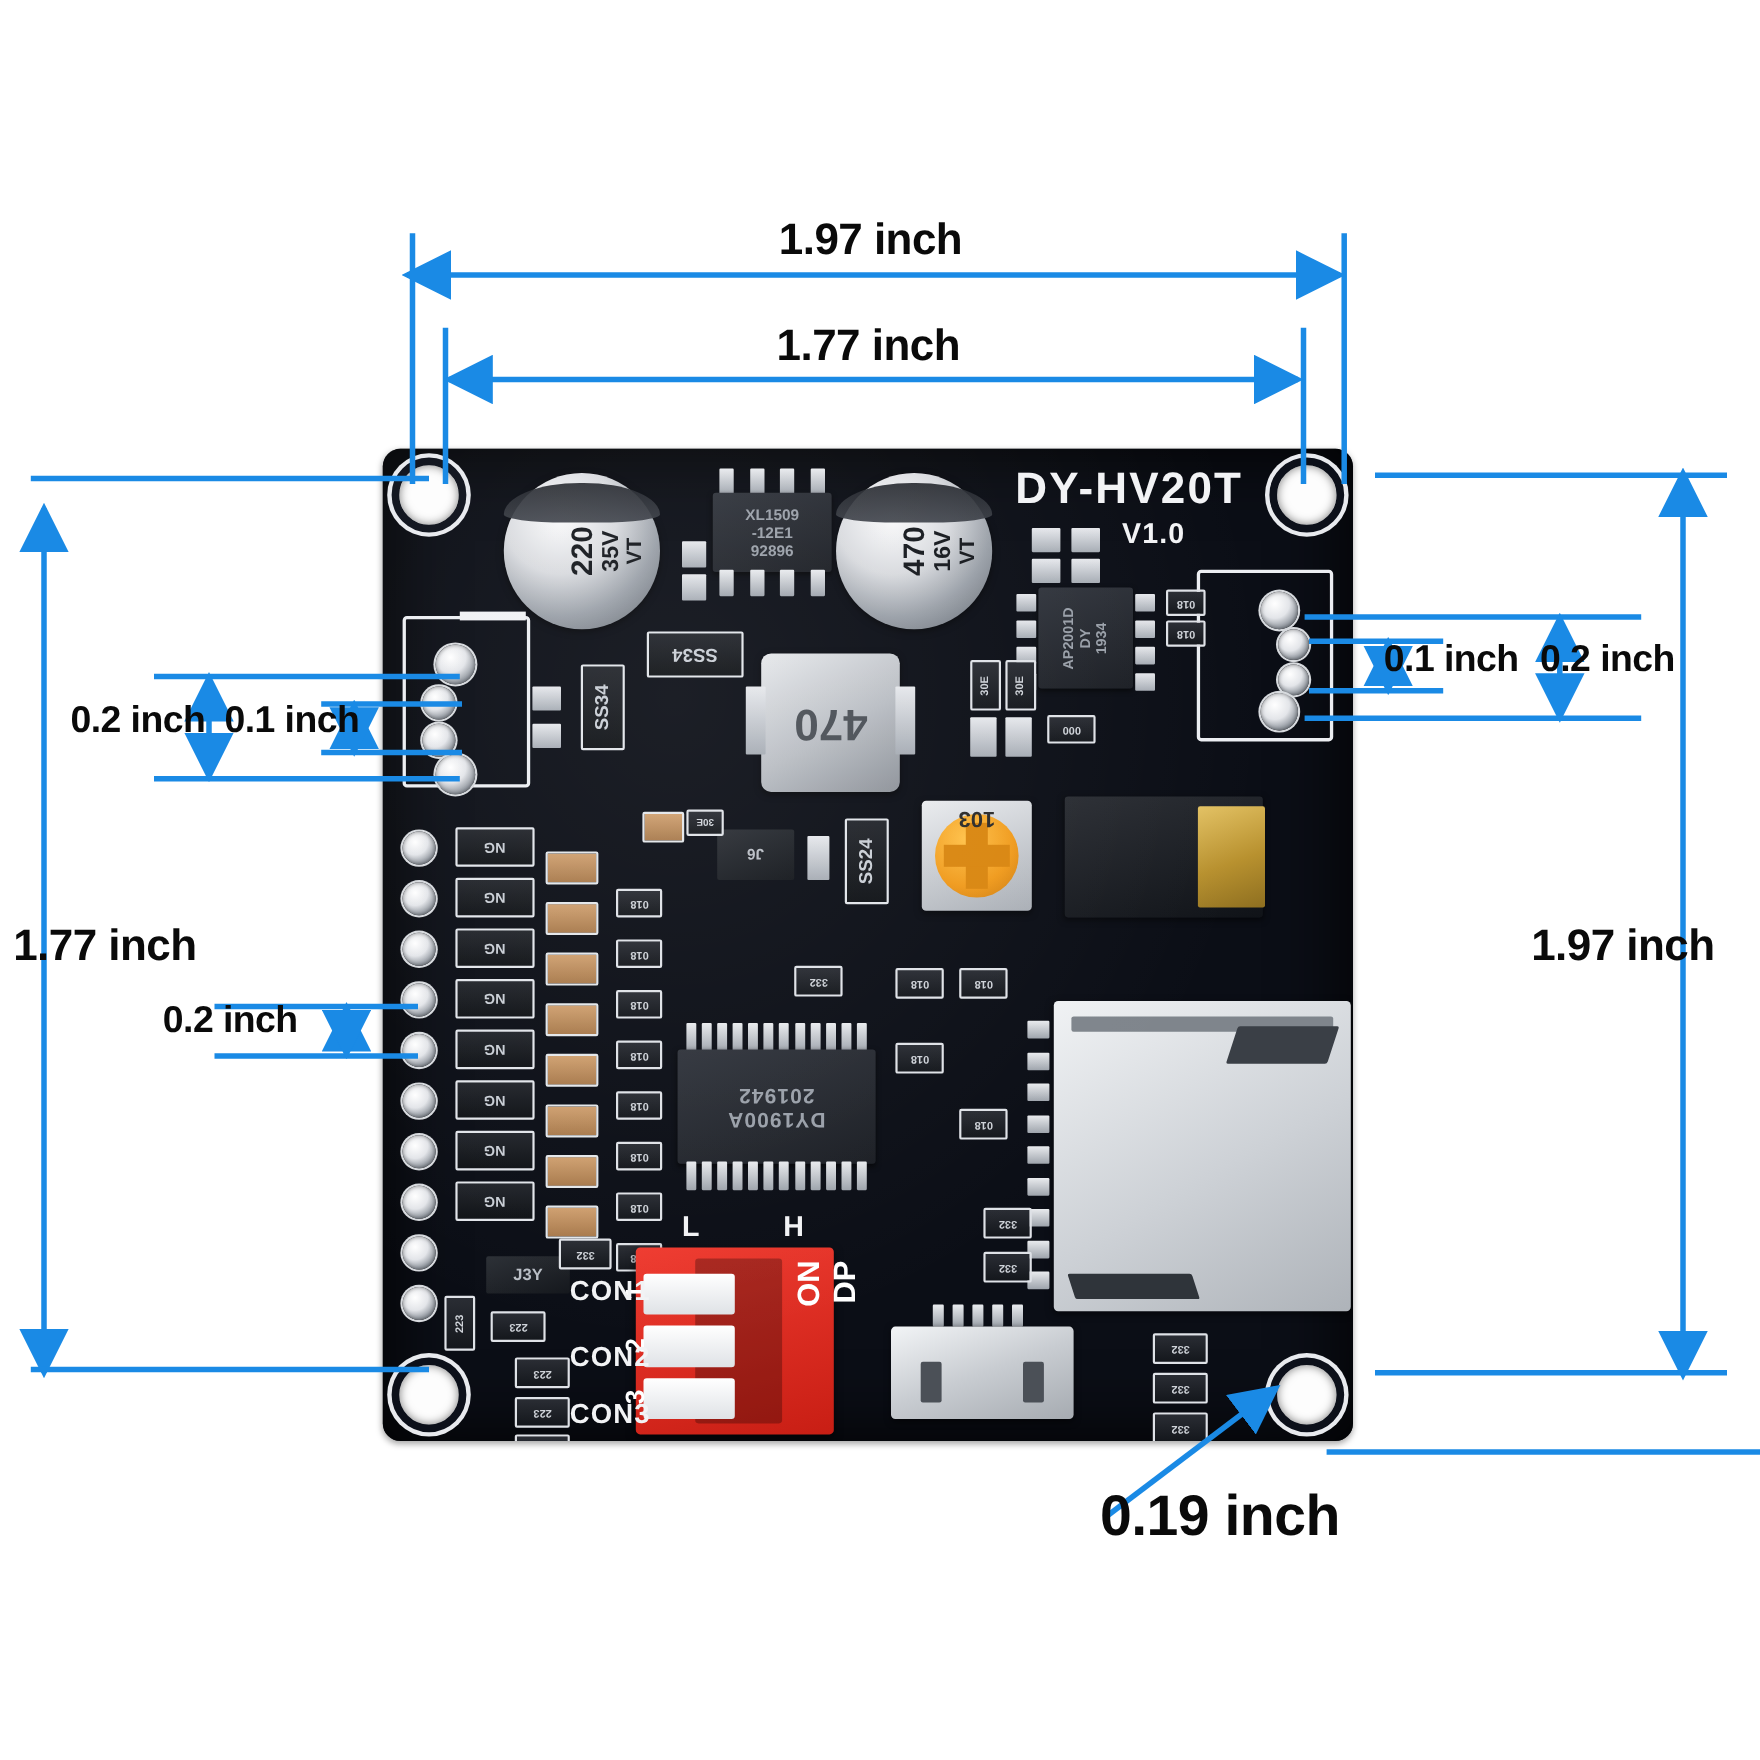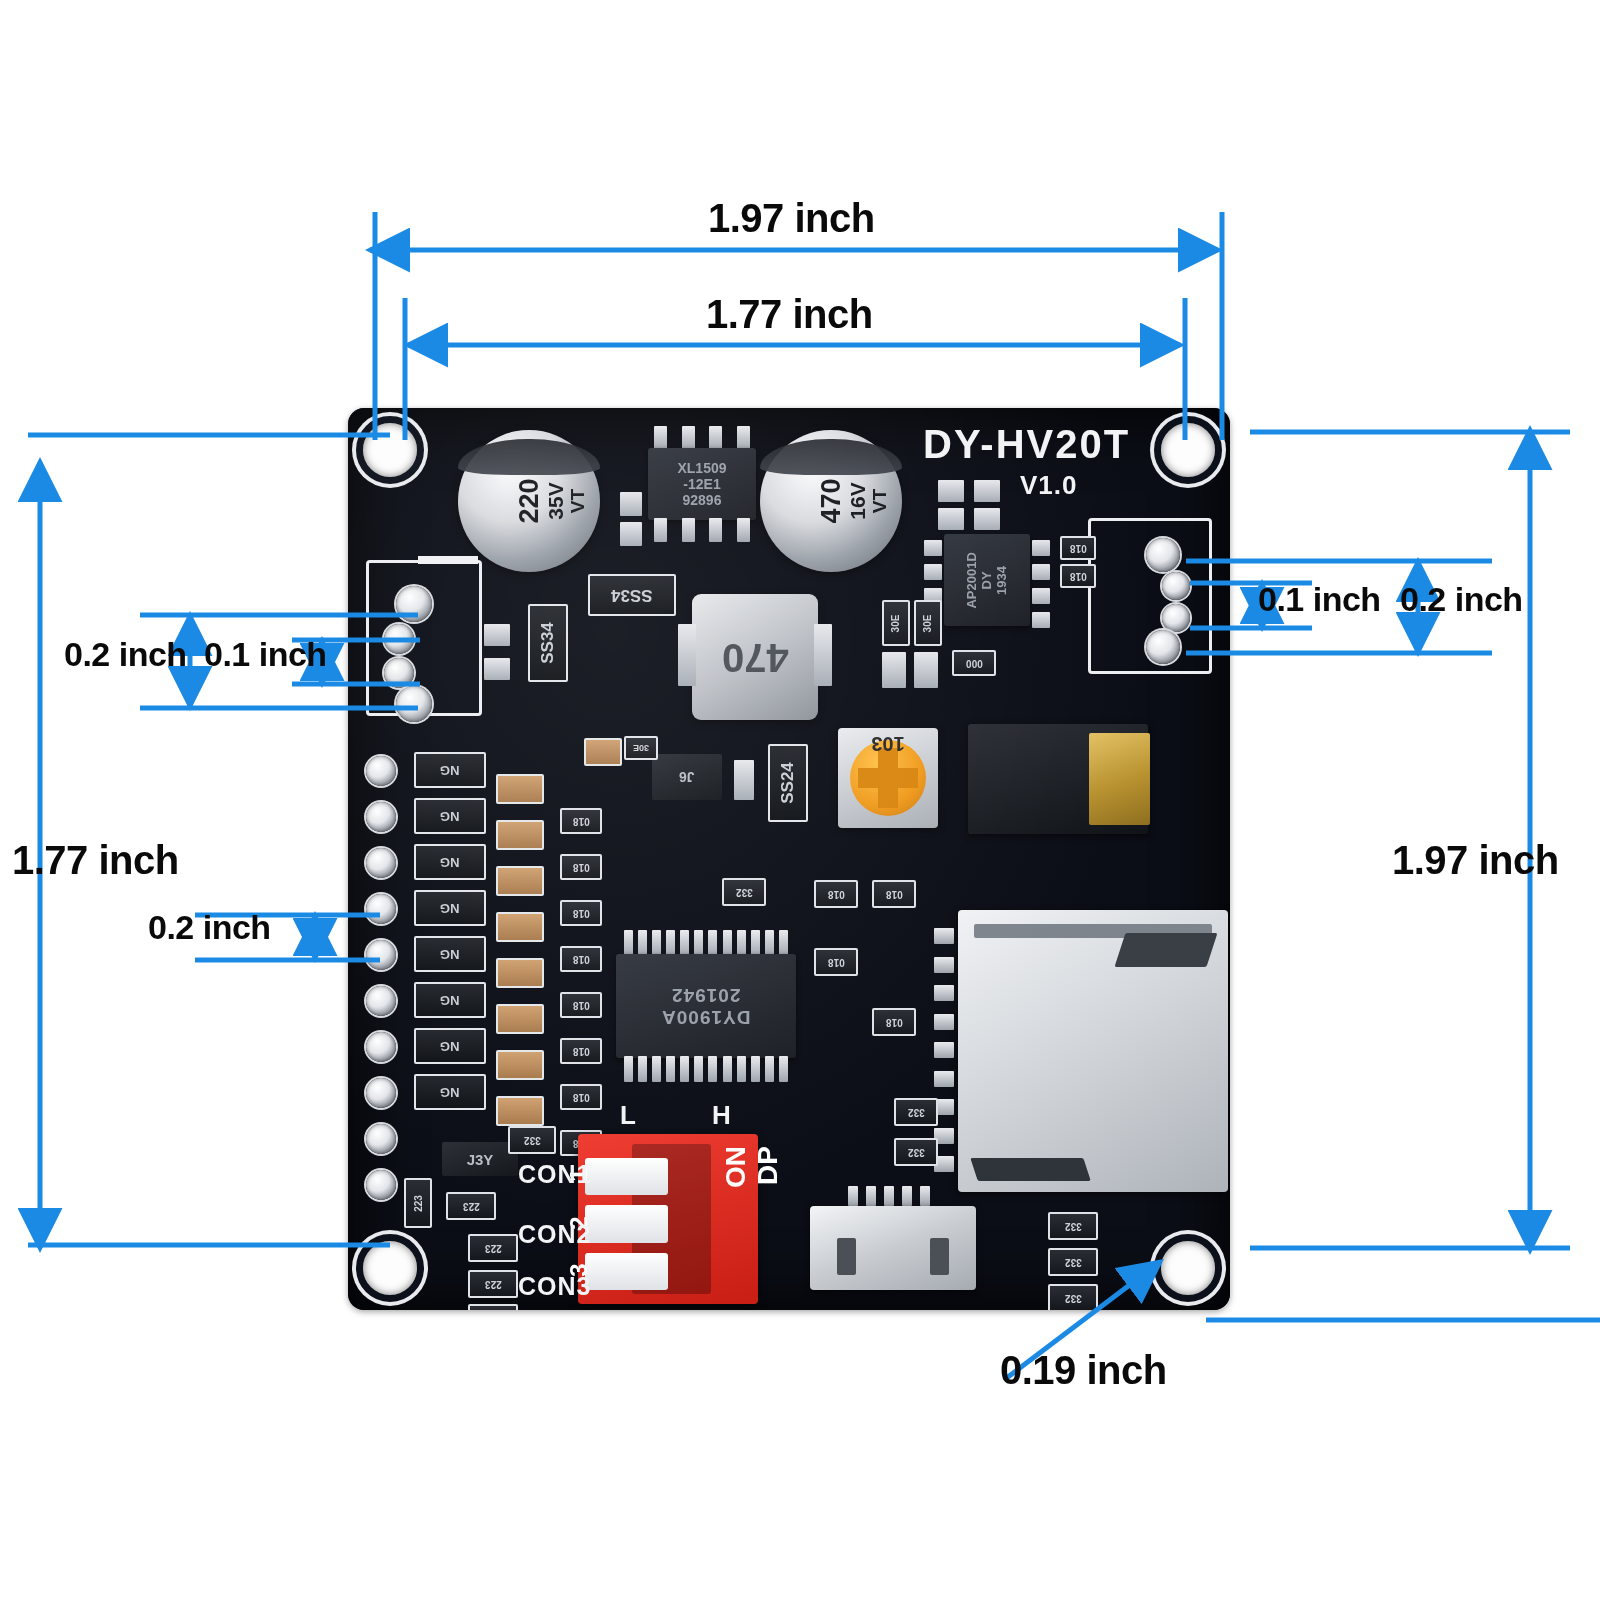--- a/index.html
+++ b/index.html
@@ -535,15 +535,15 @@
 
   <div class="dimlabel" style="left:64px;top:635px;font-size:34px;">0.2 inch</div>
   <div class="dimlabel" style="left:204px;top:635px;font-size:34px;">0.1 inch</div>
   <div class="dimlabel" style="left:12px;top:838px;font-size:40px;">1.77 inch</div>
   <div class="dimlabel" style="left:148px;top:908px;font-size:34px;">0.2 inch</div>
 
   <div class="dimlabel" style="left:1258px;top:580px;font-size:34px;">0.1 inch</div>
   <div class="dimlabel" style="left:1400px;top:580px;font-size:34px;">0.2 inch</div>
   <div class="dimlabel" style="left:1392px;top:838px;font-size:40px;">1.97 inch</div>
 
-  <div class="dimlabel" style="left:1000px;top:1348px;font-size:40px;">0.19 inch</div>
+  <div class="dimlabel" style="left:1000px;top:1348px;font-size:52px;">0.19 inch</div>
 
 </div>
 
 </body></html>

